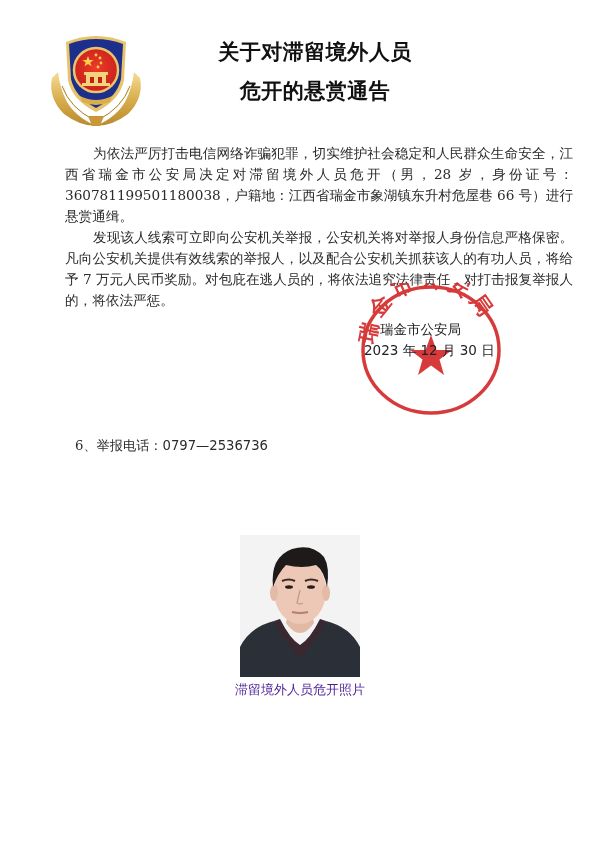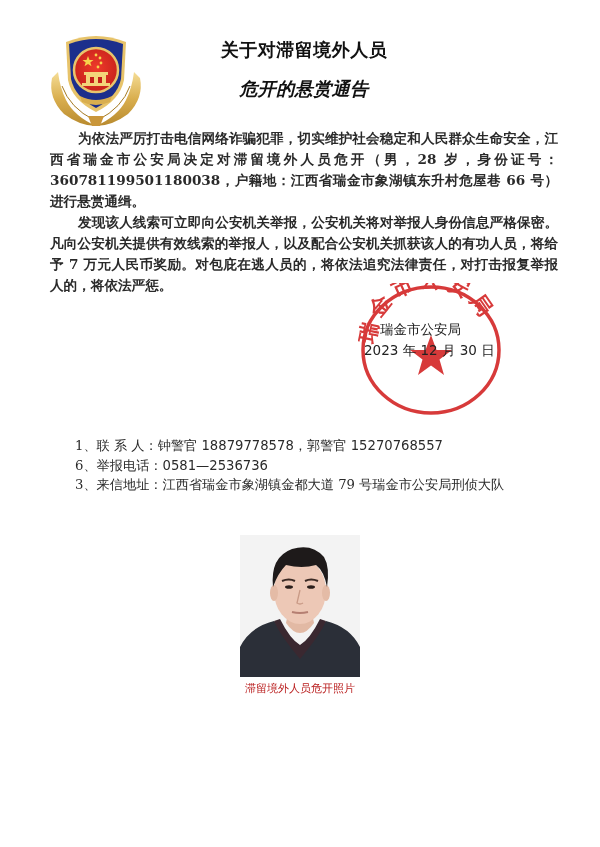--- a/index.html
+++ b/index.html
@@ -17,43 +17,42 @@
   }
   .emblem {
     position: absolute;
     left: 44px;
     top: 28px;
     width: 104px;
     height: 100px;
   }
   .title {
     position: absolute;
-    left: 184px;
+    left: 195px;
     width: 240px;
     text-align: center;
     font-family: "DejaVu Sans", "Liberation Sans", sans-serif;
     font-weight: bold;
-    font-size: 18px;
+    font-size: 21px;
     color: #111;
     letter-spacing: 0.5px;
   }
   .title.l1 { top: 38px; }
-  .title.l2 { top: 77px; font-style: italic; }
+  .title.l2 { top: 77px; }
 
   .para {
     position: absolute;
     left: 50px;
     width: 508px;
     font-size: 13.6px;
     line-height: 21px;
     color: #2a2a2a;
     text-align: justify;
     text-indent: 28px;
-    margin: 0;
-    font-weight: bold;
+    margin: 15px;
   }
   .para.p1 { top: 128px; }
   .para.p2 { top: 212px; }
 
   .sign {
     position: absolute;
     font-family: "DejaVu Sans", "Liberation Sans", sans-serif;
     font-size: 13.5px;
     color: #222;
     white-space: nowrap;
@@ -91,22 +90,22 @@
     height: 142px;
     overflow: hidden;
     background: #f4f4f4;
   }
   .caption {
     position: absolute;
     left: 200px;
     width: 200px;
     top: 681px;
     text-align: center;
-    font-size: 11px;
-    color: #b91c1c;
+    font-size: 13px;
+    color: #4c1d95;
   }
 </style>
 </head>
 <body>
 
 <div class="emblem">
   <svg width="104" height="100" viewBox="0 0 104 100">
     <defs>
       <linearGradient id="gold" x1="0" y1="0" x2="0" y2="1">
         <stop offset="0" stop-color="#f5dd96"></stop>
@@ -164,27 +163,21 @@
     </text>
     <polygon points="73,52 78.5,67 94,67 81.5,76.5 86,92 73,82.5 60,92 64.5,76.5 52,67 67.5,67" fill="#d42a2a"></polygon>
   </svg>
 </div>
 
 <div class="sign org">瑞金市公安局</div>
 <div class="sign date">2023 年 12 月 30 日</div>
 
 <div class="contacts">
   <div class="row">
-    <span>1、联 系 人：</span><span class="num">钟警官 18879778578，郭警官 15270768557</span>
-  </div>
-  <div class="row">
-    <span>6、举报电话：</span><span class="num">0581—2536736</span>
-  </div>
-  <div class="row">
-    <span>3、来信地址：</span><span>江西省瑞金市象湖镇金都大道 79 号瑞金市公安局刑侦大队</span>
+    <span>6、举报电话：</span><span class="num">0797—2536736</span>
   </div>
 </div>
 
 <div class="photo">
   <svg width="120" height="142" viewBox="0 0 120 142">
     <rect width="120" height="142" fill="#f3f3f3"></rect>
 
     <path d="M0 142 L0 112 Q10 92 34 86 L44 98 L60 122 L76 98 L86 86 Q110 92 120 112 L120 142 Z" fill="#2b2f38"></path>
     <path d="M34 86 Q40 100 60 124 Q80 100 86 86 L80 84 Q70 104 60 110 Q50 104 40 84 Z" fill="#3a2830"></path>
 

